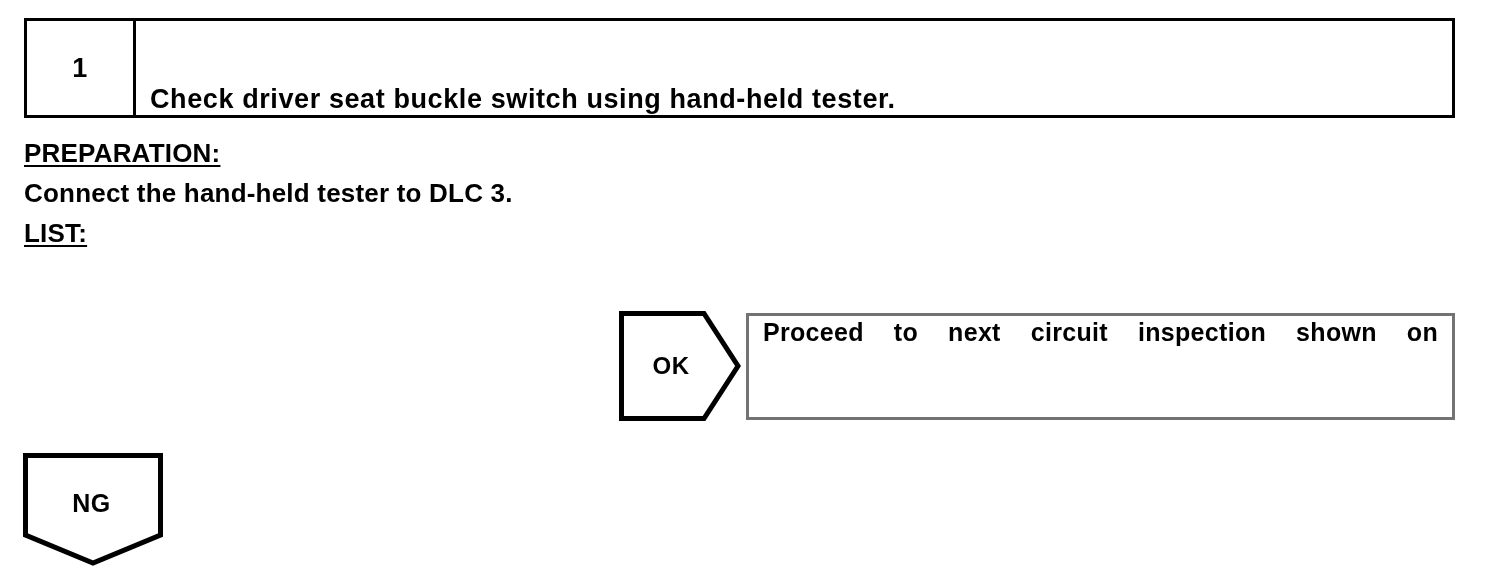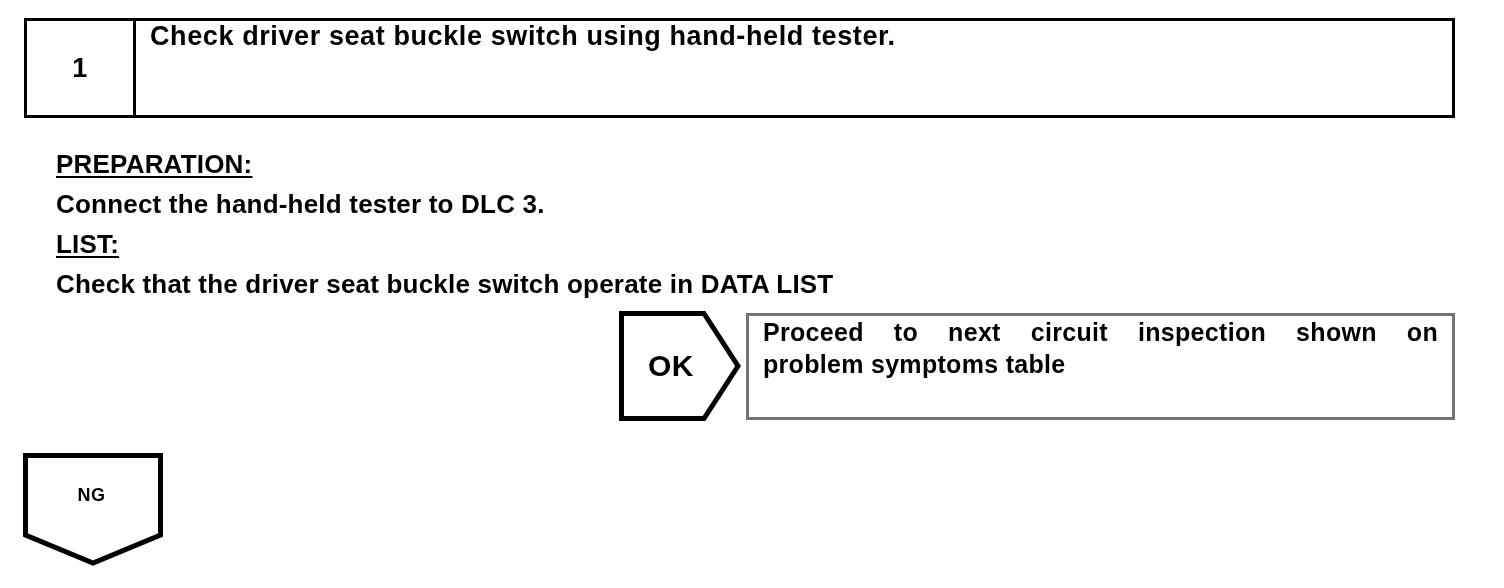--- a/index.html
+++ b/index.html
@@ -38,38 +38,37 @@
     justify-content: center;
   }
   .step-number {
     font-size: 27px;
     font-weight: bold;
     letter-spacing: 0.5px;
   }
   .step-title-cell {
     flex: 1;
     display: flex;
-    align-items: flex-start;
+    align-items: flex-end;
     padding-left: 14px;
     box-sizing: border-box;
   }
   .step-title {
     font-size: 27px;
     font-weight: bold;
     letter-spacing: 0.6px;
     white-space: nowrap;
   }
 
   
   .body-block {
     position: absolute;
     left: 24px;
-    top: 144px;
+    top: 133px;
     width: 1200px;
-    margin-left: 32px;
   }
   .body-line {
     font-size: 26px;
     line-height: 40px;
     white-space: nowrap;
     letter-spacing: 0.2px;
     font-weight: bold;
   }
   .body-line.label {
     font-weight: bold;
@@ -92,21 +91,21 @@
   }
   .ok-label {
     position: absolute;
     left: 0;
     top: 0;
     width: 104px;
     height: 110px;
     display: flex;
     align-items: center;
     justify-content: center;
-    font-size: 30px;
+    font-size: 24px;
     font-weight: bold;
     letter-spacing: 0.5px;
   }
 
   
   .ok-result-box {
     position: absolute;
     left: 746px;
     top: 313px;
     width: 709px;
@@ -146,27 +145,27 @@
     height: 135px;
   }
   .ng-arrow svg {
     display: block;
     width: 140px;
     height: 135px;
   }
   .ng-label {
     position: absolute;
     left: 0;
-    top: 0;
+    top: 8px;
     width: 137px;
     height: 84px;
     display: flex;
     align-items: center;
     justify-content: center;
-    font-size: 18px;
+    font-size: 25px;
     font-weight: bold;
     letter-spacing: 0.5px;
     text-align: right;
   }
 </style>
 </head>
 <body>
 
 <div class="step-table">
   <div class="step-number-cell">
@@ -174,34 +173,32 @@
   </div>
   <div class="step-title-cell">
     <span class="step-title">Check driver seat buckle switch using hand-held tester.</span>
   </div>
 </div>
 
 <div class="body-block">
   <div class="body-line label">PREPARATION:</div>
   <div class="body-line">Connect the hand-held tester to DLC 3.</div>
   <div class="body-line label">LIST:</div>
-  <div class="body-line">Check that the driver seat buckle switch operate in DATA LIST</div>
 </div>
 
 <div class="ok-arrow">
   <svg viewBox="0 0 122 110" xmlns="http://www.w3.org/2000/svg">
     <polygon points="2.5,2.5 85,2.5 119,55 85,107.5 2.5,107.5" fill="#ffffff" stroke="#000000" stroke-width="5" stroke-linejoin="miter"></polygon>
   </svg>
   <span class="ok-label">OK</span>
 </div>
 
 <div class="ok-result-box">
   <div class="ok-result-text">
     <span class="just-line">Proceed to next circuit inspection shown on</span>
-    <span class="last-line">problem symptoms table</span>
   </div>
 </div>
 
 <div class="ng-arrow">
   <svg viewBox="0 0 140 135" xmlns="http://www.w3.org/2000/svg">
     <polygon points="2.5,2.5 137.5,2.5 137.5,82 70,110 2.5,82" fill="#ffffff" stroke="#000000" stroke-width="5" stroke-linejoin="miter"></polygon>
   </svg>
   <span class="ng-label">NG</span>
 </div>
 

